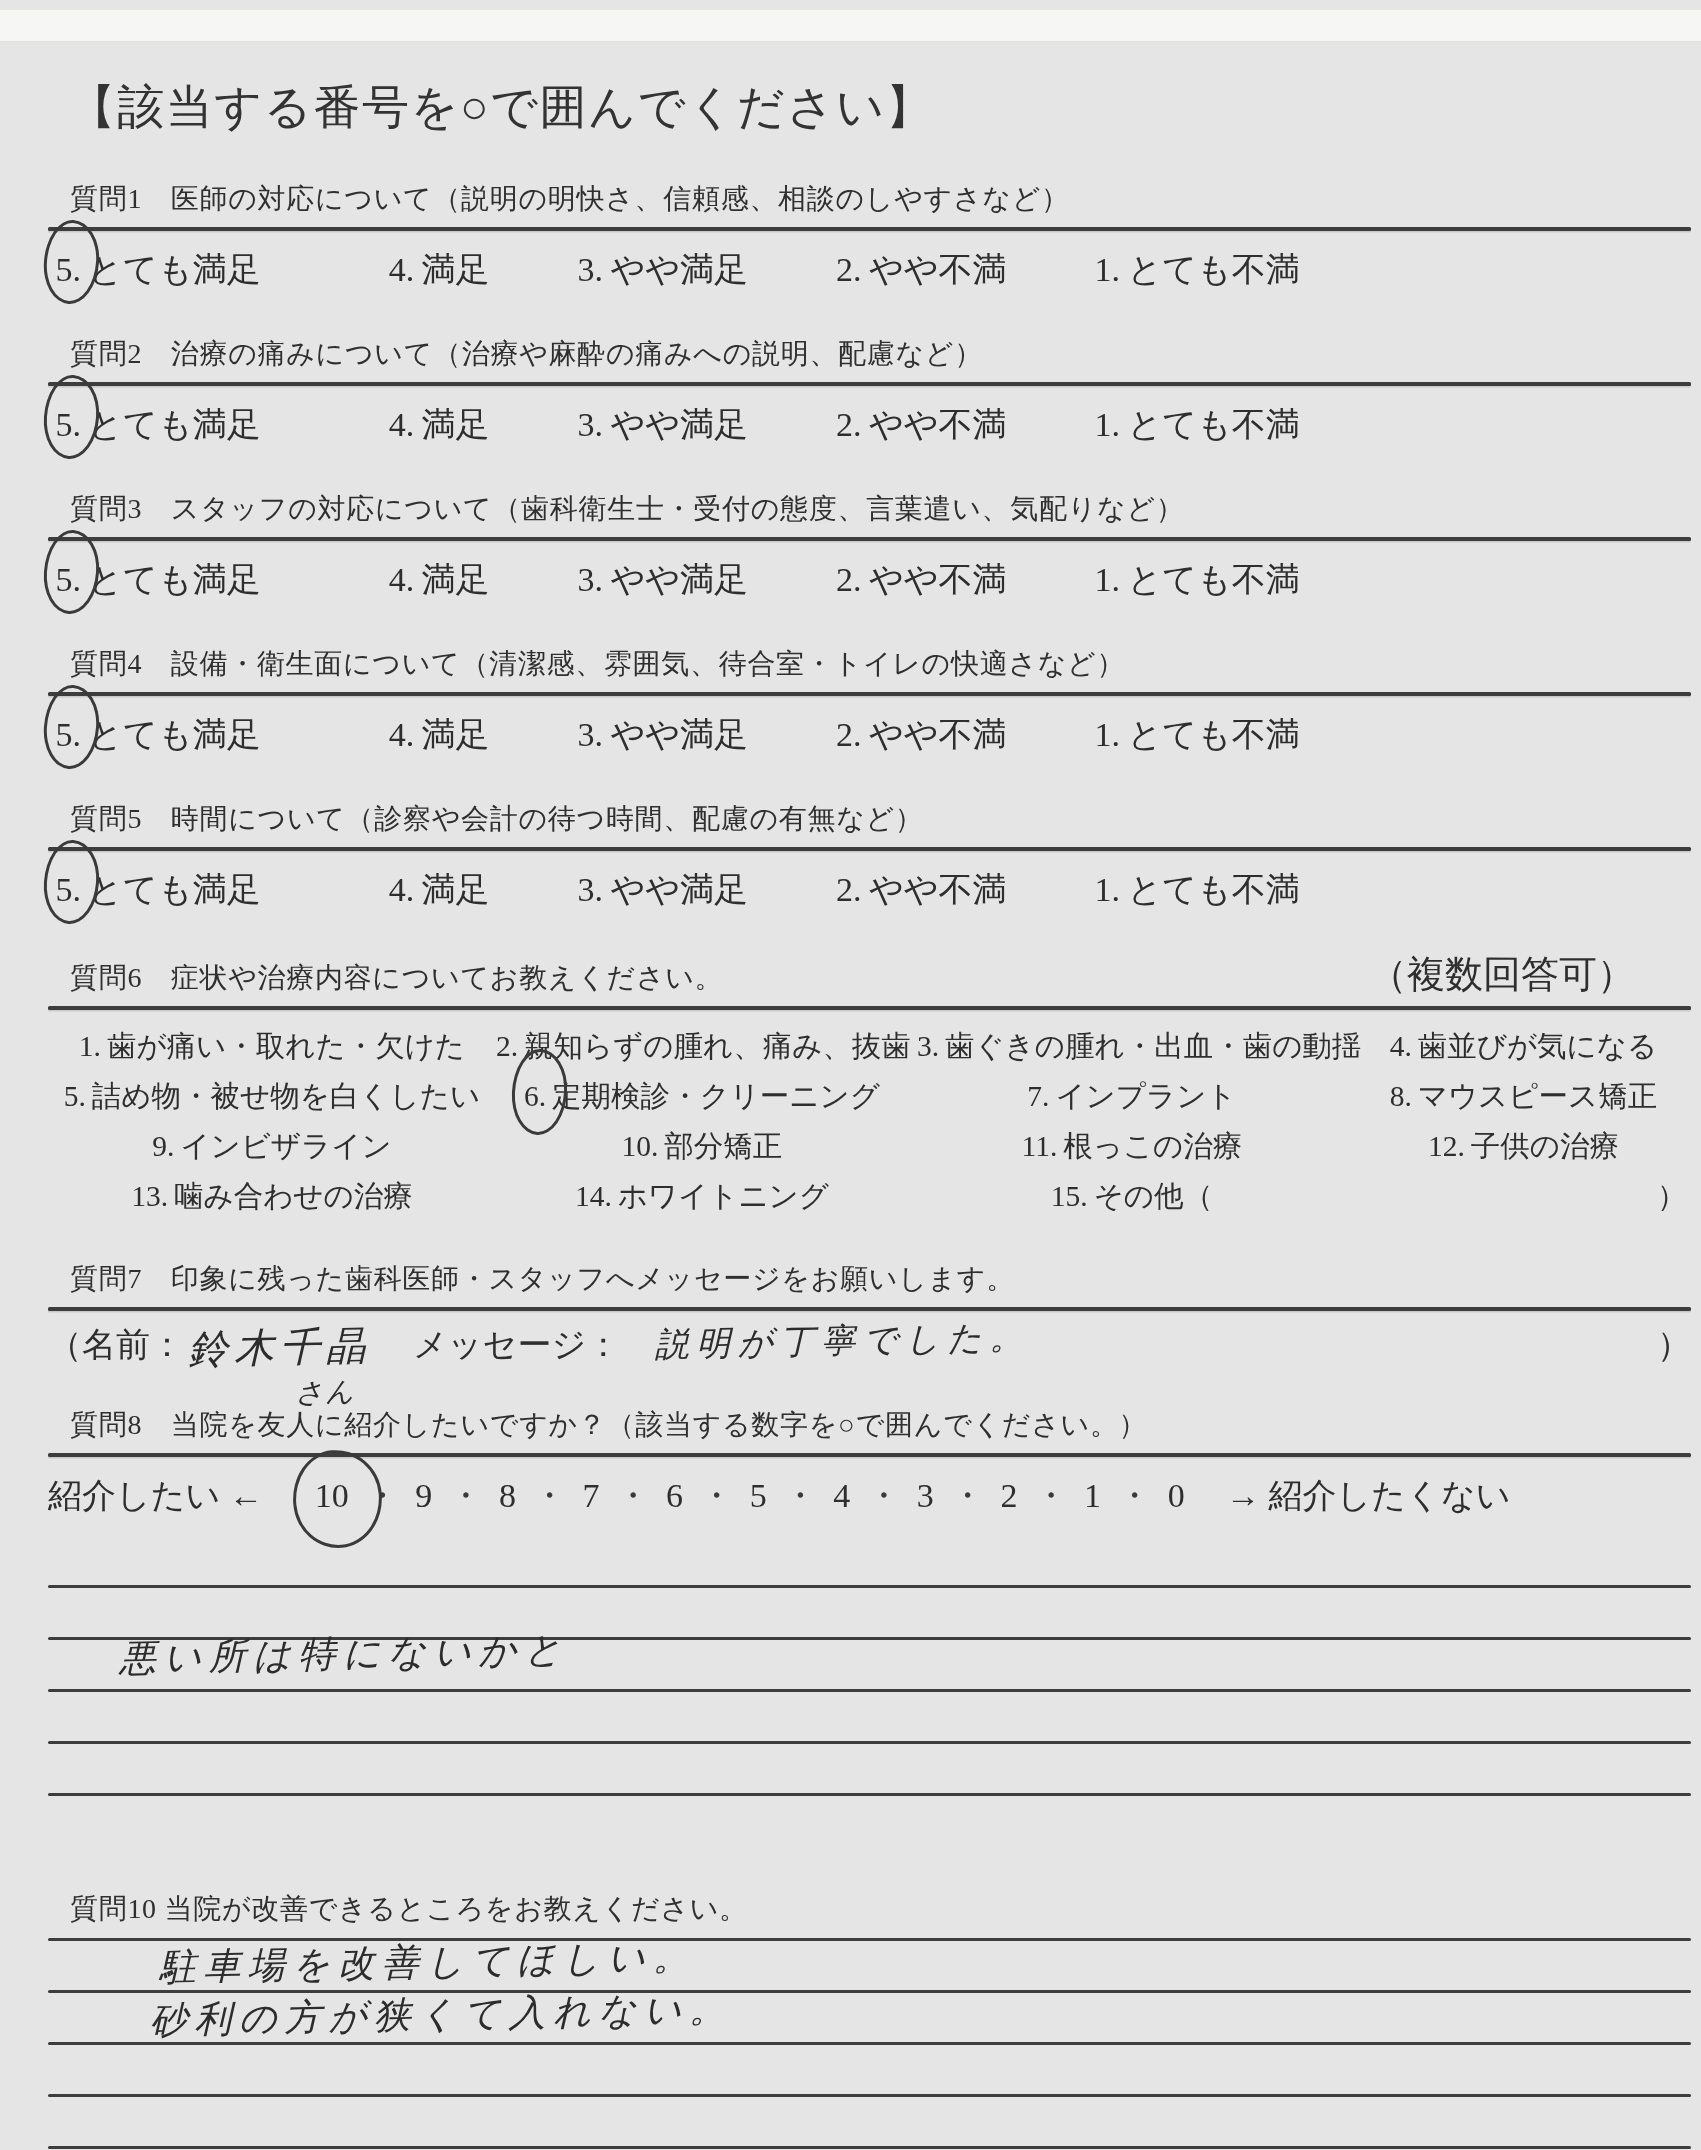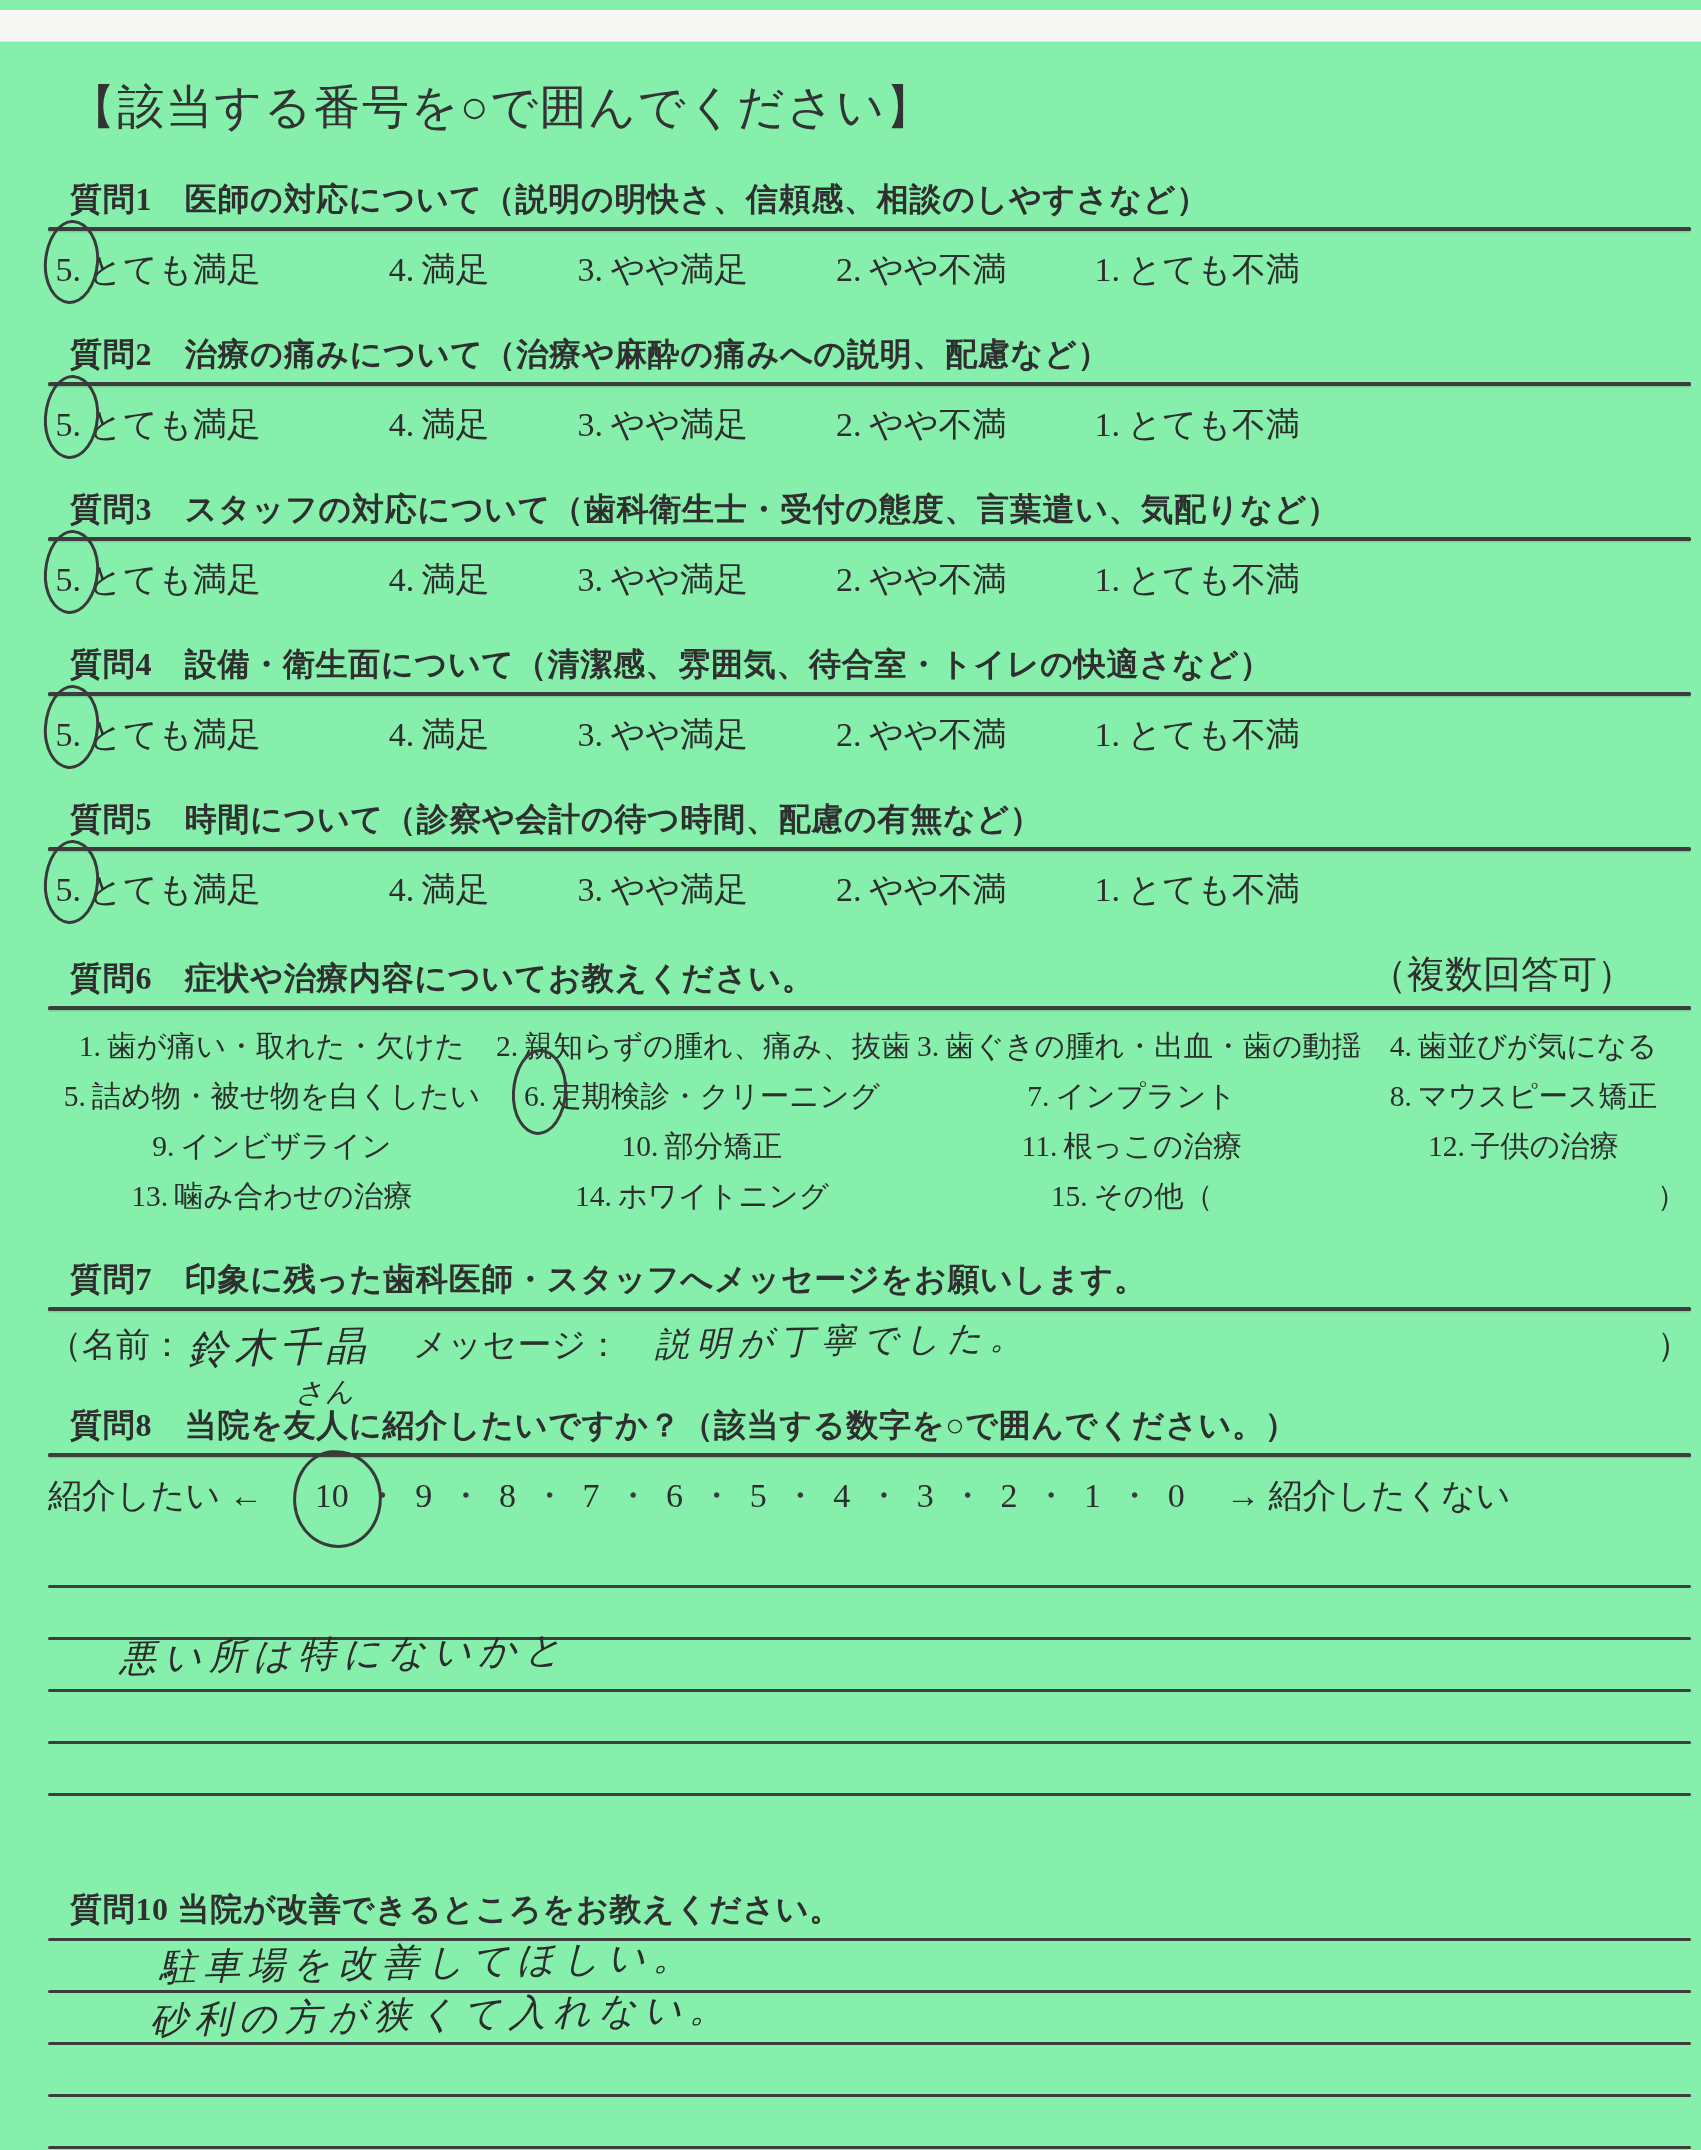--- a/index.html
+++ b/index.html
@@ -1,38 +1,38 @@
 <!DOCTYPE html>
 <html style="font-size:11.8px"><head>
 <meta charset="utf-8">
 <style>
   html,body { margin:0; padding:0; background:#ffffff; }
   .page {
     position:relative;
     width:1701px; height:2151px;
-    background:#86efac;
+    background:#e5e5e5;
     font-family:"Liberation Serif","DejaVu Serif",serif;
     color:#2e2e2e;
     overflow:hidden;
   }
   .scan-strip {
     position:absolute; top:10.3px; left:0; width:100%; height:31px;
     background:#f6f6f4; border-bottom:1.5px solid #e2e2df;
   }
   .sec { position:absolute; left:48px; width:1643px; }
 
   .doc-title {
     font-size:47px; line-height:66px; letter-spacing:1.5px;
     padding-left:20.7px; white-space:nowrap; font-weight:500;
     color:#333;
   }
 
   .q-title {
-    font-size:32px; line-height:44px; letter-spacing:0.7px;
-    margin:0; padding-left:22px; white-space:nowrap; font-weight:700;
+    font-size:28px; line-height:44px; letter-spacing:0.7px;
+    margin:0; padding-left:22px; white-space:nowrap; font-weight:400;
     color:#2f2f2f;
   }
   .rule {
     height:3.7px; background:#3d3d3d; margin-top:5.9px;
     box-shadow:0 1.5px 0 rgba(0,0,0,0.12); border-radius:1.5px;
   }
 
   .options {
     display:flex; gap:88px; margin-top:16px; padding-left:7.4px;
     font-size:34px; white-space:nowrap;

